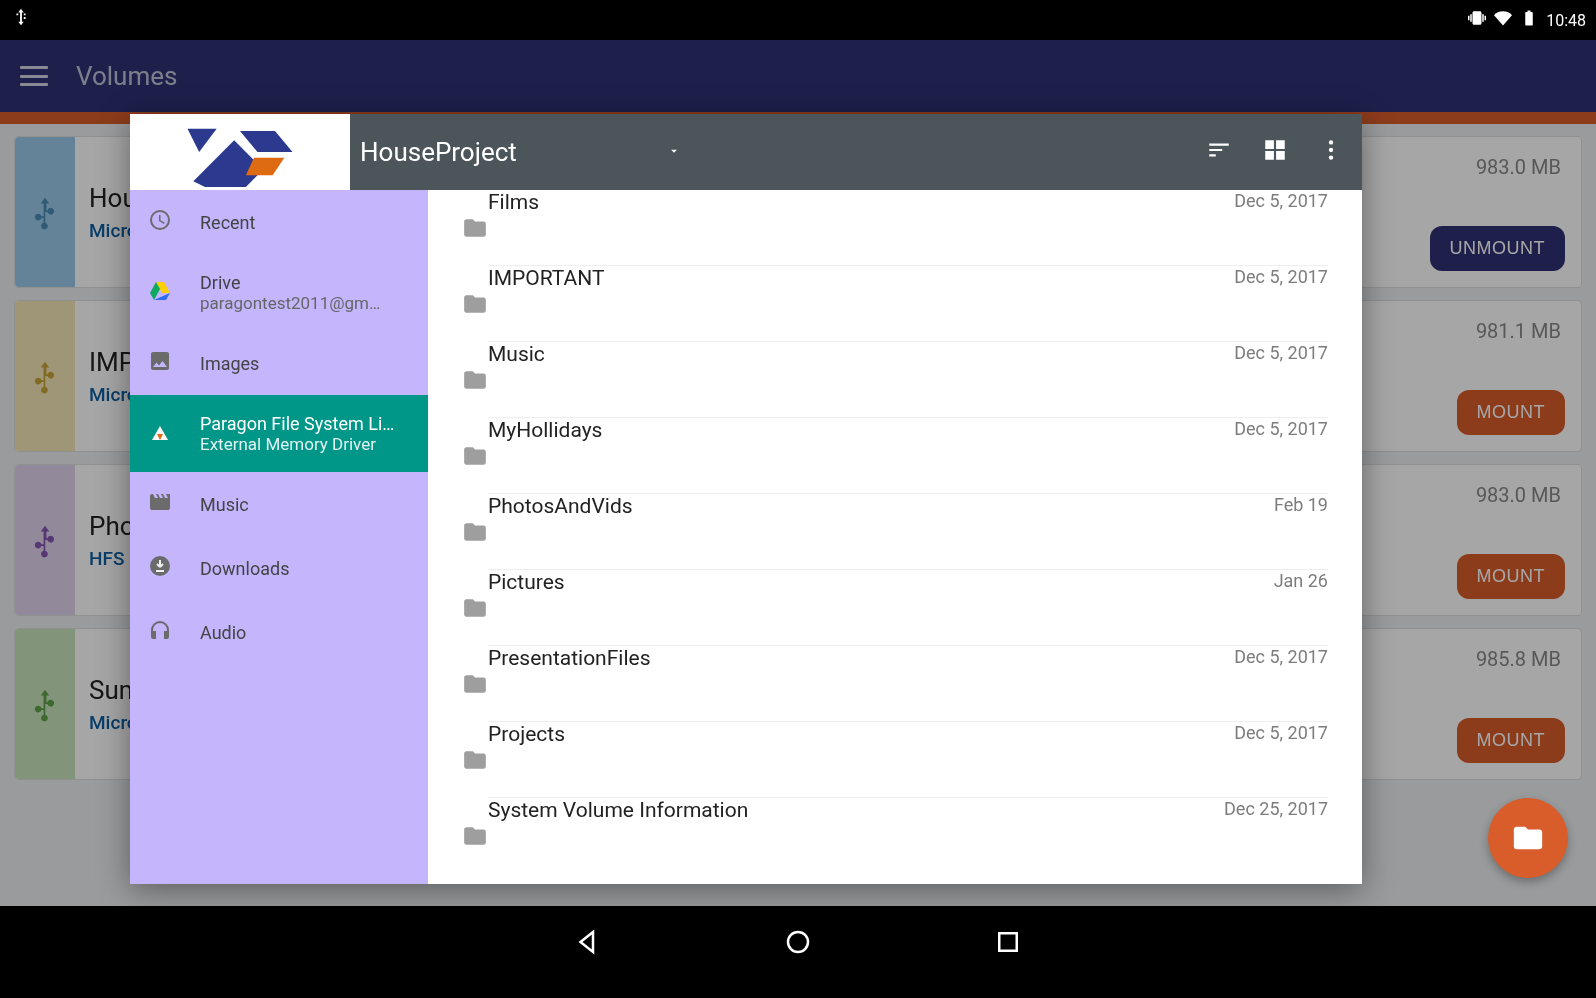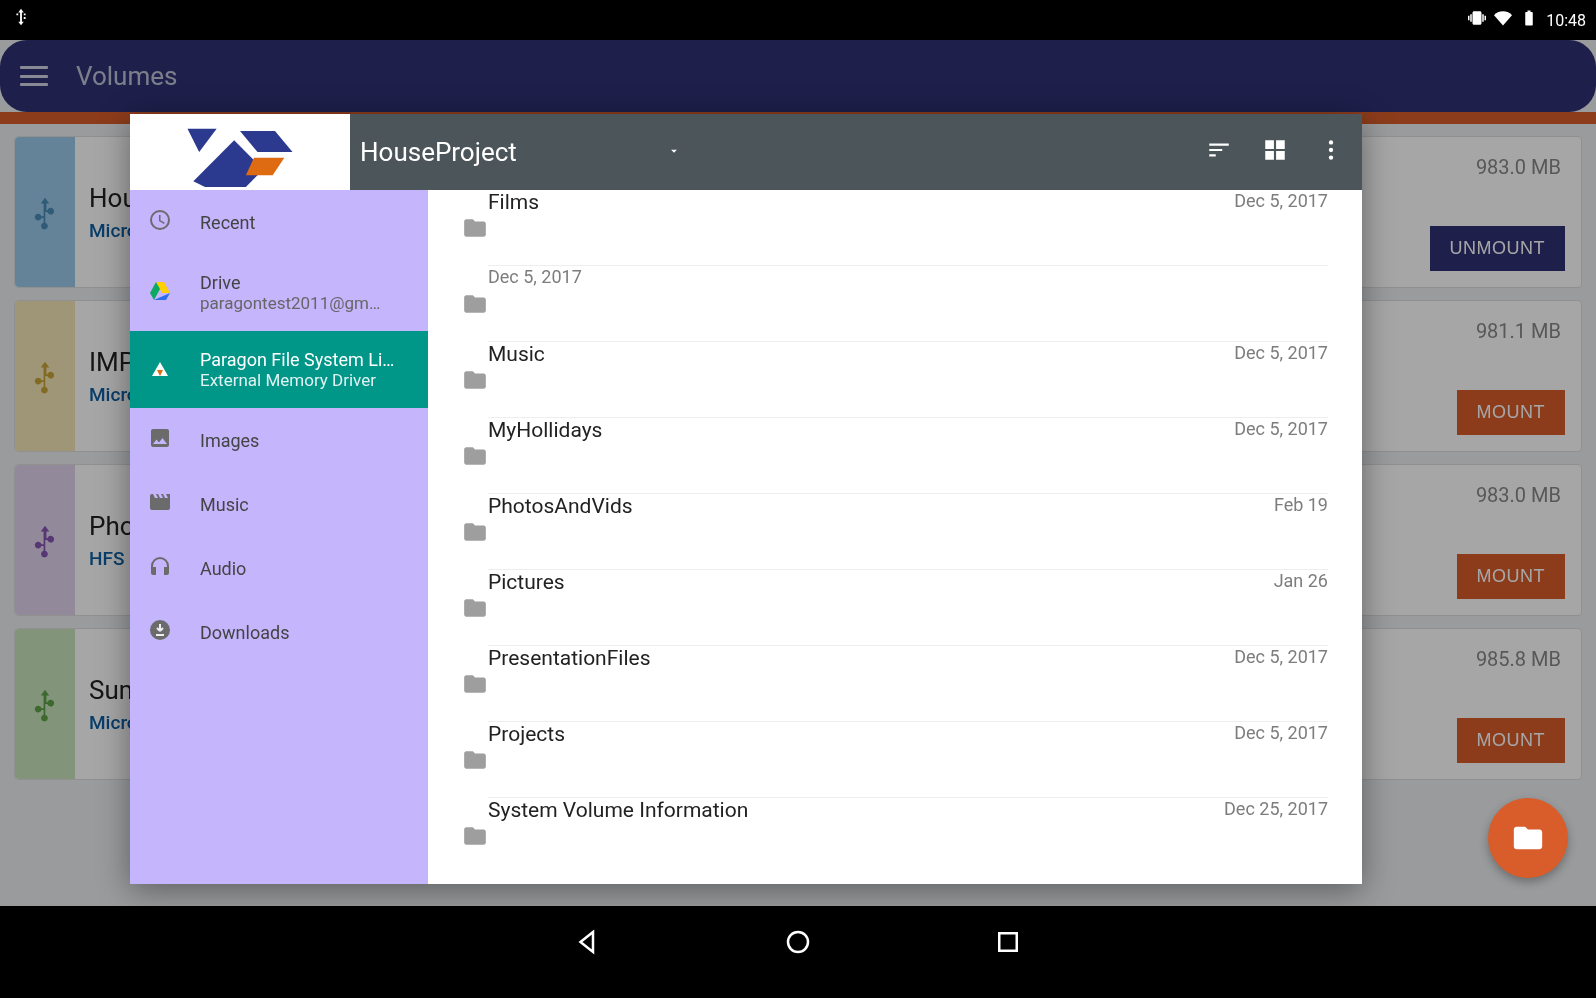--- a/index.html
+++ b/index.html
@@ -19,21 +19,20 @@
     .status-right svg { width: 18px; height: 18px; fill: #fff; }
 
     .app-area {
       height: 866px; position: relative;
       background: #eceff1;
     }
     .app-toolbar {
       height: 72px; background: #2e3074;
       display: flex; align-items: center; padding: 0 20px; gap: 28px;
       color: #cfd3e5;
-      border-radius: 27px;
     }
     .hamburger { width: 28px; height: 20px; display: flex; flex-direction: column; justify-content: space-between; cursor: pointer;}
     .hamburger div { height: 3px; background: #cfd3e5; border-radius: 1px; }
     .app-title { font-size: 26px; font-weight: 400; color: #bfc3d6; }
 
     .orange-bar { height: 12px; background: #d85d2a; }
 
     .bg-cards-area {
       padding: 12px 14px; display: flex; flex-direction: column; gap: 12px;
     }
@@ -45,21 +44,21 @@
     .vol-usb {
       width: 60px; height: 100%; display: flex; align-items: center; justify-content: center;
       border-top-left-radius: 4px; border-bottom-left-radius: 4px;
     }
     .vol-titles { padding-left: 14px; display: flex; flex-direction: column; gap: 6px; flex: 1; }
     .vol-name { font-size: 26px; color: #222; }
     .vol-fs { font-size: 19px; color: #0e5fa3; font-weight: 500; }
     .vol-size { font-size: 20px; color: #888; position: absolute; top: 18px; right: 20px; }
     .vol-btn {
       position: absolute; right: 16px; bottom: 16px;
-      padding: 12px 20px; border-radius: 0; font-size: 18px; font-weight: 500;
+      padding: 12px 20px; border-radius: 12px; font-size: 18px; font-weight: 500;
       border: none; cursor: pointer; color: #fff; letter-spacing: 0.5px;
     }
     .btn-unmount { background: #2e3074; }
     .btn-mount { background: #d85d2a; }
 
     .fab {
       position: absolute; right: 28px; bottom: 28px;
       width: 80px; height: 80px; border-radius: 50%; background: #d85d2a;
       display: flex; align-items: center; justify-content: center; color: #fff;
       box-shadow: 0 4px 10px rgba(0,0,0,0.3);
@@ -285,83 +284,84 @@
     <span><svg viewBox="0 0 24 24">
                 <polygon points="8,3 16,3 22,14 14,14" fill="#ffcf00"></polygon>
                 <polygon points="2,14 8,3 12,10 6,21" fill="#0da960"></polygon>
                 <polygon points="6,21 22,14 18,21" fill="#2d6ef0"></polygon>
               </svg></span>
     <div class="sb-texts">
       <span class="sb-label">Drive</span>
       <span class="sb-sub">paragontest2011@gm…</span>
     </div>
           </div>
+          <div class="sb-item">
+    <span><svg viewBox="0 0 24 24">
+                <path d="M21 19V5c0-1.1-.9-2-2-2H5c-1.1 0-2 .9-2 2v14c0 1.1.9 2 2 2h14c1.1 0 2-.9 2-2zM8.5 13.5l2.5 3 3.5-4.5L19 18H5l3.5-4.5z"></path>
+              </svg></span>
+    <div class="sb-texts">
+      <span class="sb-label">Images</span>
+
+    </div>
+          </div>
           <div class="sb-item active">
     <span><svg viewBox="0 0 24 24">
                 <polygon points="4,20 12,6 20,20" fill="#fff"></polygon>
                 <polygon points="9,14 15,14 12,20" fill="#de6a12"></polygon>
               </svg></span>
     <div class="sb-texts">
       <span class="sb-label">Paragon File System Li…</span>
       <span class="sb-sub">External Memory Driver</span>
     </div>
           </div>
           <div class="sb-item">
     <span><svg viewBox="0 0 24 24">
-                <path d="M21 19V5c0-1.1-.9-2-2-2H5c-1.1 0-2 .9-2 2v14c0 1.1.9 2 2 2h14c1.1 0 2-.9 2-2zM8.5 13.5l2.5 3 3.5-4.5L19 18H5l3.5-4.5z"></path>
-              </svg></span>
-    <div class="sb-texts">
-      <span class="sb-label">Images</span>
-
-    </div>
-          </div>
-          <div class="sb-item">
-    <span><svg viewBox="0 0 24 24">
                 <path d="M18 4l2 4h-3l-2-4h-2l2 4h-3l-2-4H8l2 4H7L5 4H4c-1.1 0-2 .9-2 2v12c0 1.1.9 2 2 2h16c1.1 0 2-.9 2-2V4h-4z"></path>
               </svg></span>
     <div class="sb-texts">
       <span class="sb-label">Music</span>
-
-    </div>
-          </div>
-          <div class="sb-item">
-    <span><svg viewBox="0 0 24 24">
-                <path d="M12 3a9 9 0 00-9 9v7a2 2 0 002 2h3v-8H5v-1a7 7 0 0114 0v1h-3v8h3a2 2 0 002-2v-7a9 9 0 00-9-9z"></path>
-              </svg></span>
-    <div class="sb-texts">
-      <span class="sb-label">Audio</span>
 
     </div>
           </div>
           <div class="sb-item">
     <span><svg viewBox="0 0 24 24">
                 <circle cx="12" cy="12" r="10"></circle>
                 <path d="M12 6v7m0 0l-3-3m3 3l3-3M8 17h8" stroke="#eceff1" stroke-width="2" fill="none"></path>
               </svg></span>
     <div class="sb-texts">
       <span class="sb-label">Downloads</span>
 
     </div>
           </div>
+          <div class="sb-item">
+    <span><svg viewBox="0 0 24 24">
+                <path d="M12 3a9 9 0 00-9 9v7a2 2 0 002 2h3v-8H5v-1a7 7 0 0114 0v1h-3v8h3a2 2 0 002-2v-7a9 9 0 00-9-9z"></path>
+              </svg></span>
+    <div class="sb-texts">
+      <span class="sb-label">Audio</span>
+
+    </div>
+          </div>
         </div>
       <div class="dlg-list" id="dlg-list">
           <div class="folder-row">
     <svg viewBox="0 0 24 24">
               <path d="M10 4H4c-1.1 0-2 .9-2 2v12c0 1.1.9 2 2 2h16c1.1 0 2-.9 2-2V8c0-1.1-.9-2-2-2h-8l-2-2z"></path>
             </svg>
     <div class="row-inner">
       <span class="folder-name">Films</span>
       <span class="folder-date">Dec 5, 2017</span>
     </div>
           </div>
           <div class="folder-row">
     <svg viewBox="0 0 24 24">
               <path d="M10 4H4c-1.1 0-2 .9-2 2v12c0 1.1.9 2 2 2h16c1.1 0 2-.9 2-2V8c0-1.1-.9-2-2-2h-8l-2-2z"></path>
             </svg>
     <div class="row-inner">
+      <span class="folder-name">IMPORTANT</span>
       <span class="folder-date">Dec 5, 2017</span>
     </div>
           </div>
           <div class="folder-row">
     <svg viewBox="0 0 24 24">
               <path d="M10 4H4c-1.1 0-2 .9-2 2v12c0 1.1.9 2 2 2h16c1.1 0 2-.9 2-2V8c0-1.1-.9-2-2-2h-8l-2-2z"></path>
             </svg>
     <div class="row-inner">
       <span class="folder-name">Music</span>
       <span class="folder-date">Dec 5, 2017</span>

